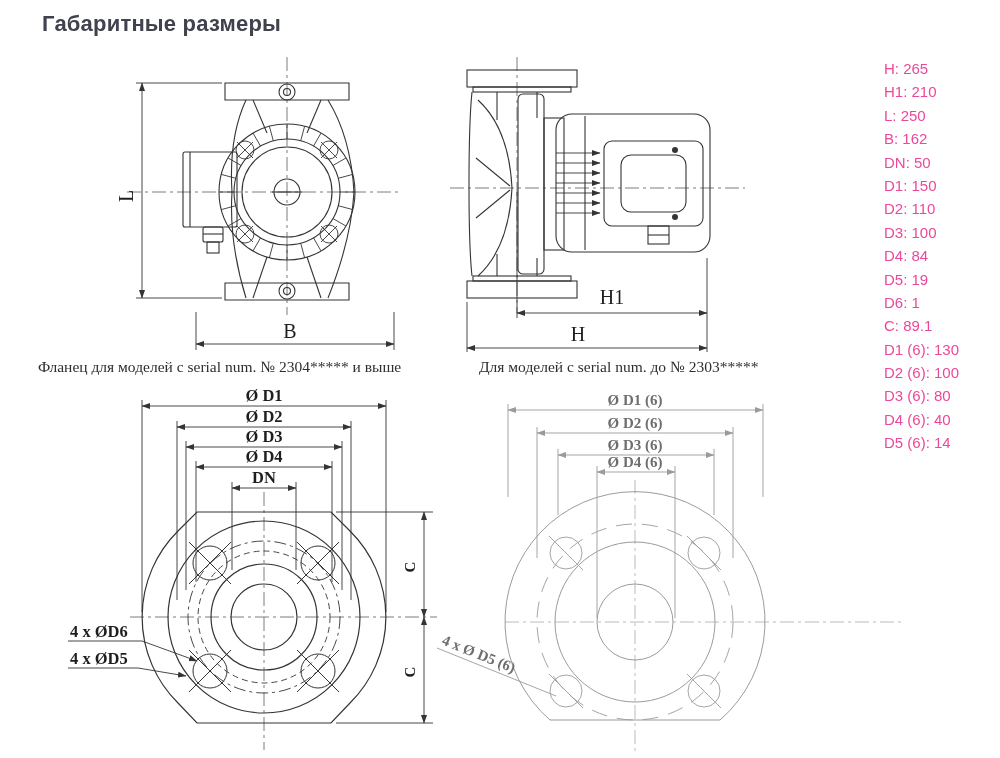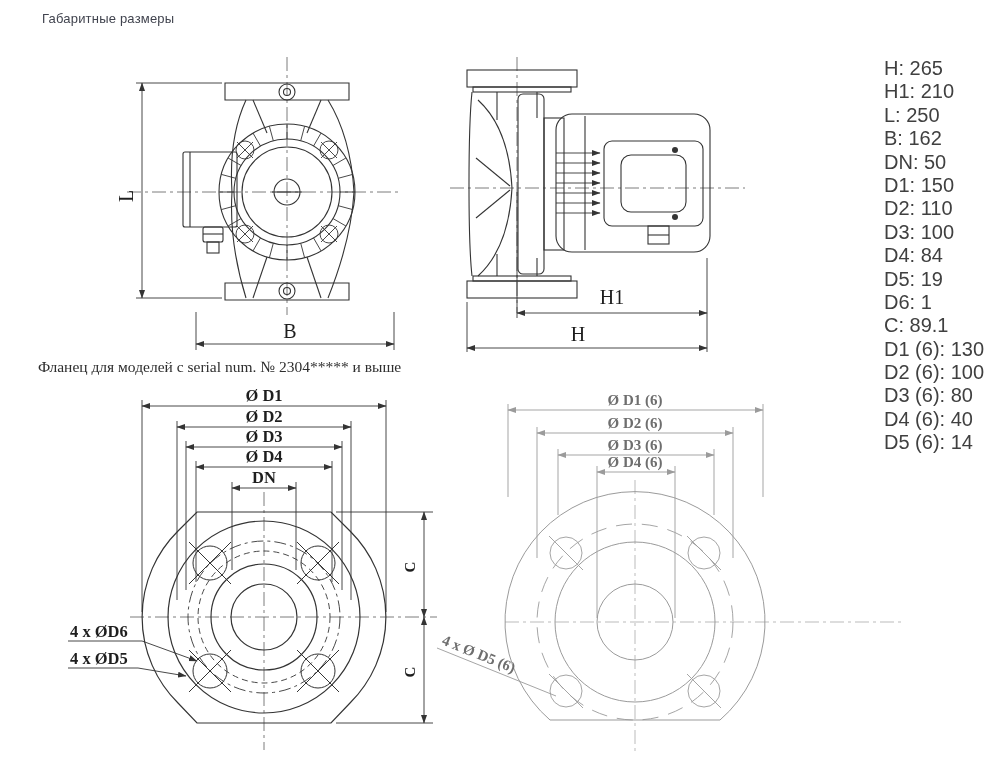--- a/index.html
+++ b/index.html
@@ -1,24 +1,24 @@
 <!DOCTYPE html>
 <html><head>
 <meta charset="utf-8">
 <style>
   html,body{margin:0;padding:0;background:#ffffff;}
   .canvas{position:relative;width:1000px;height:758px;background:#ffffff;overflow:hidden;
           font-family:"Liberation Sans",sans-serif;}
-  .page-title{position:absolute;left:42px;top:11px;font-size:13px;font-weight:normal;
+  .page-title{position:absolute;left:42px;top:11px;font-size:22px;font-weight:bold;
               color:#40434e;letter-spacing:.2px;}
   .caption{position:absolute;top:358px;font-family:"Liberation Serif",serif;
            font-size:15.5px;color:#2e2e2e;white-space:nowrap;text-align:center;}
   .caption.new{left:38px;}
   .caption.old{left:479px;}
-  .dims-list{position:absolute;left:884px;top:57px;font-size:20px;color:#404040;}
+  .dims-list{position:absolute;left:884px;top:57px;font-size:15px;color:#ec4899;}
   .dims-list .dim-row{height:23.4px;line-height:23.4px;white-space:nowrap;}
   svg{position:absolute;left:0;top:0;}
   svg text{font-family:"Liberation Serif",serif;fill:#1e1e1e;}
   .lbl-big{font-size:20px;}
   .lbl-dim{font-size:16.5px;font-weight:600;}
   .lbl-dim-light{font-size:15px;font-weight:600;fill:#6e6e6e;}
   .lbl-c{font-size:15px;font-weight:600;}
 </style>
 </head>
 <body>
@@ -303,20 +303,21 @@
       <text class="lbl-dim-light" x="635" y="428" text-anchor="middle" stroke="none">Ø D2 (6)</text>
       <text class="lbl-dim-light" x="635" y="450" text-anchor="middle" stroke="none">Ø D3 (6)</text>
       <text class="lbl-dim-light" x="635" y="467" text-anchor="middle" stroke="none">Ø D4 (6)</text>
 
       <line x1="437" y1="648" x2="556" y2="696" stroke-width="0.9"></line>
       <text class="lbl-dim-light" x="441" y="644" transform="rotate(22 441 644)" fill="#7a7a7a" stroke="none">4 x Ø D5 (6)</text>
     </g>
   </svg>
 
   <div class="caption new">Фланец для моделей с serial num. № 2304***** и выше</div>
+  <div class="caption old">Для моделей с serial num. до № 2303*****</div>
 
   <div class="dims-list">
     <div class="dim-row">H: 265</div>
     <div class="dim-row">H1: 210</div>
     <div class="dim-row">L: 250</div>
     <div class="dim-row">B: 162</div>
     <div class="dim-row">DN: 50</div>
     <div class="dim-row">D1: 150</div>
     <div class="dim-row">D2: 110</div>
     <div class="dim-row">D3: 100</div>

